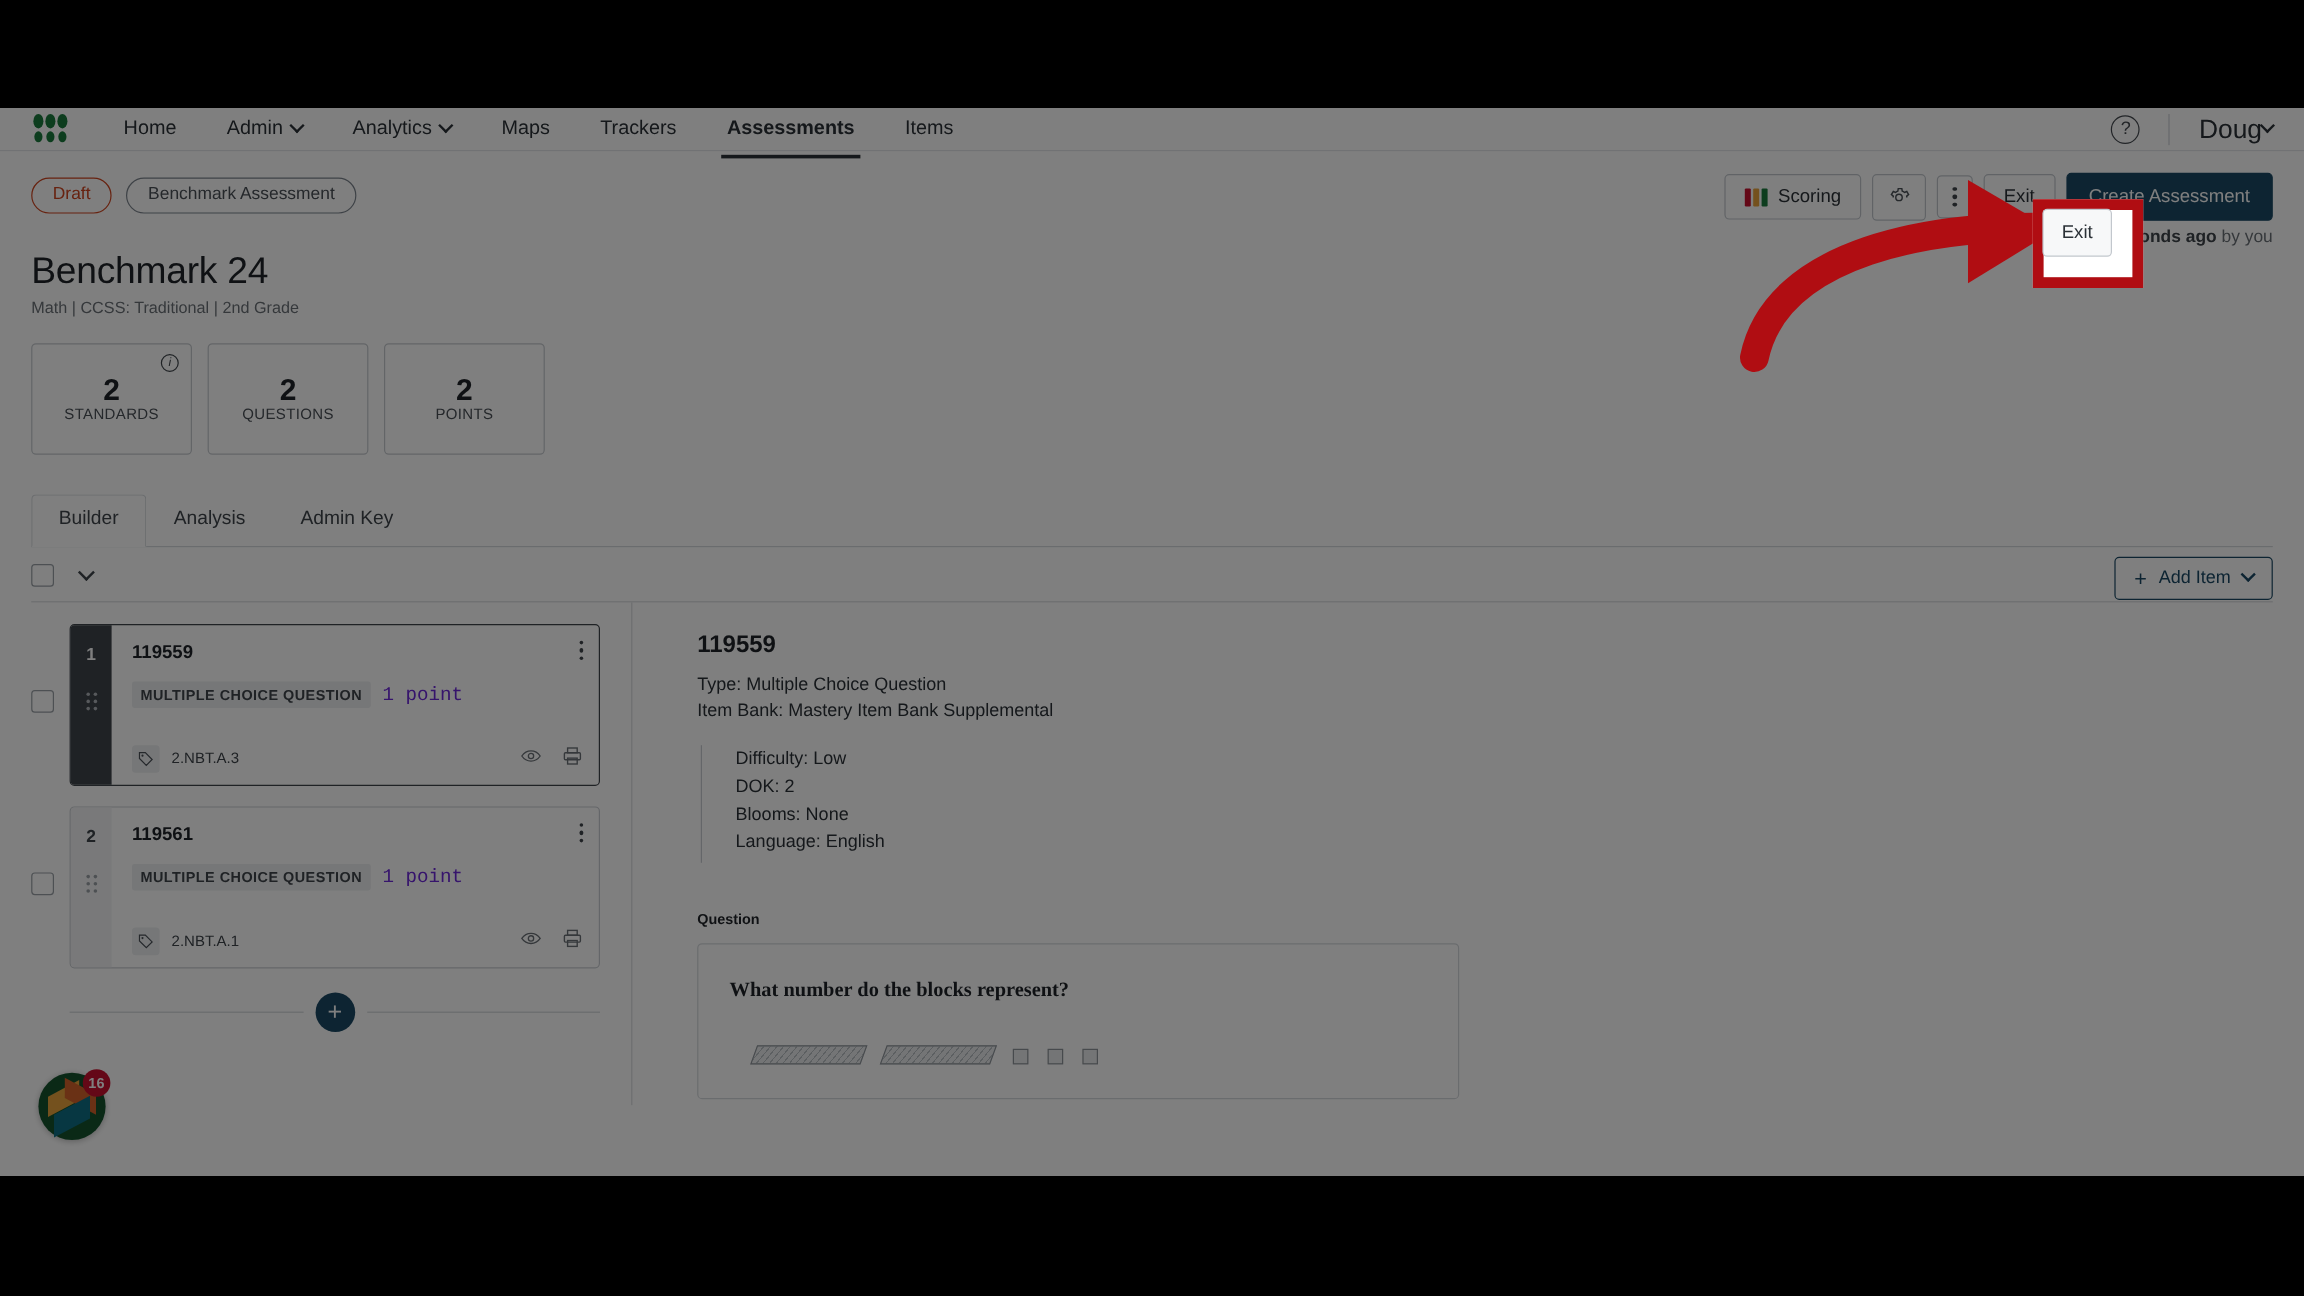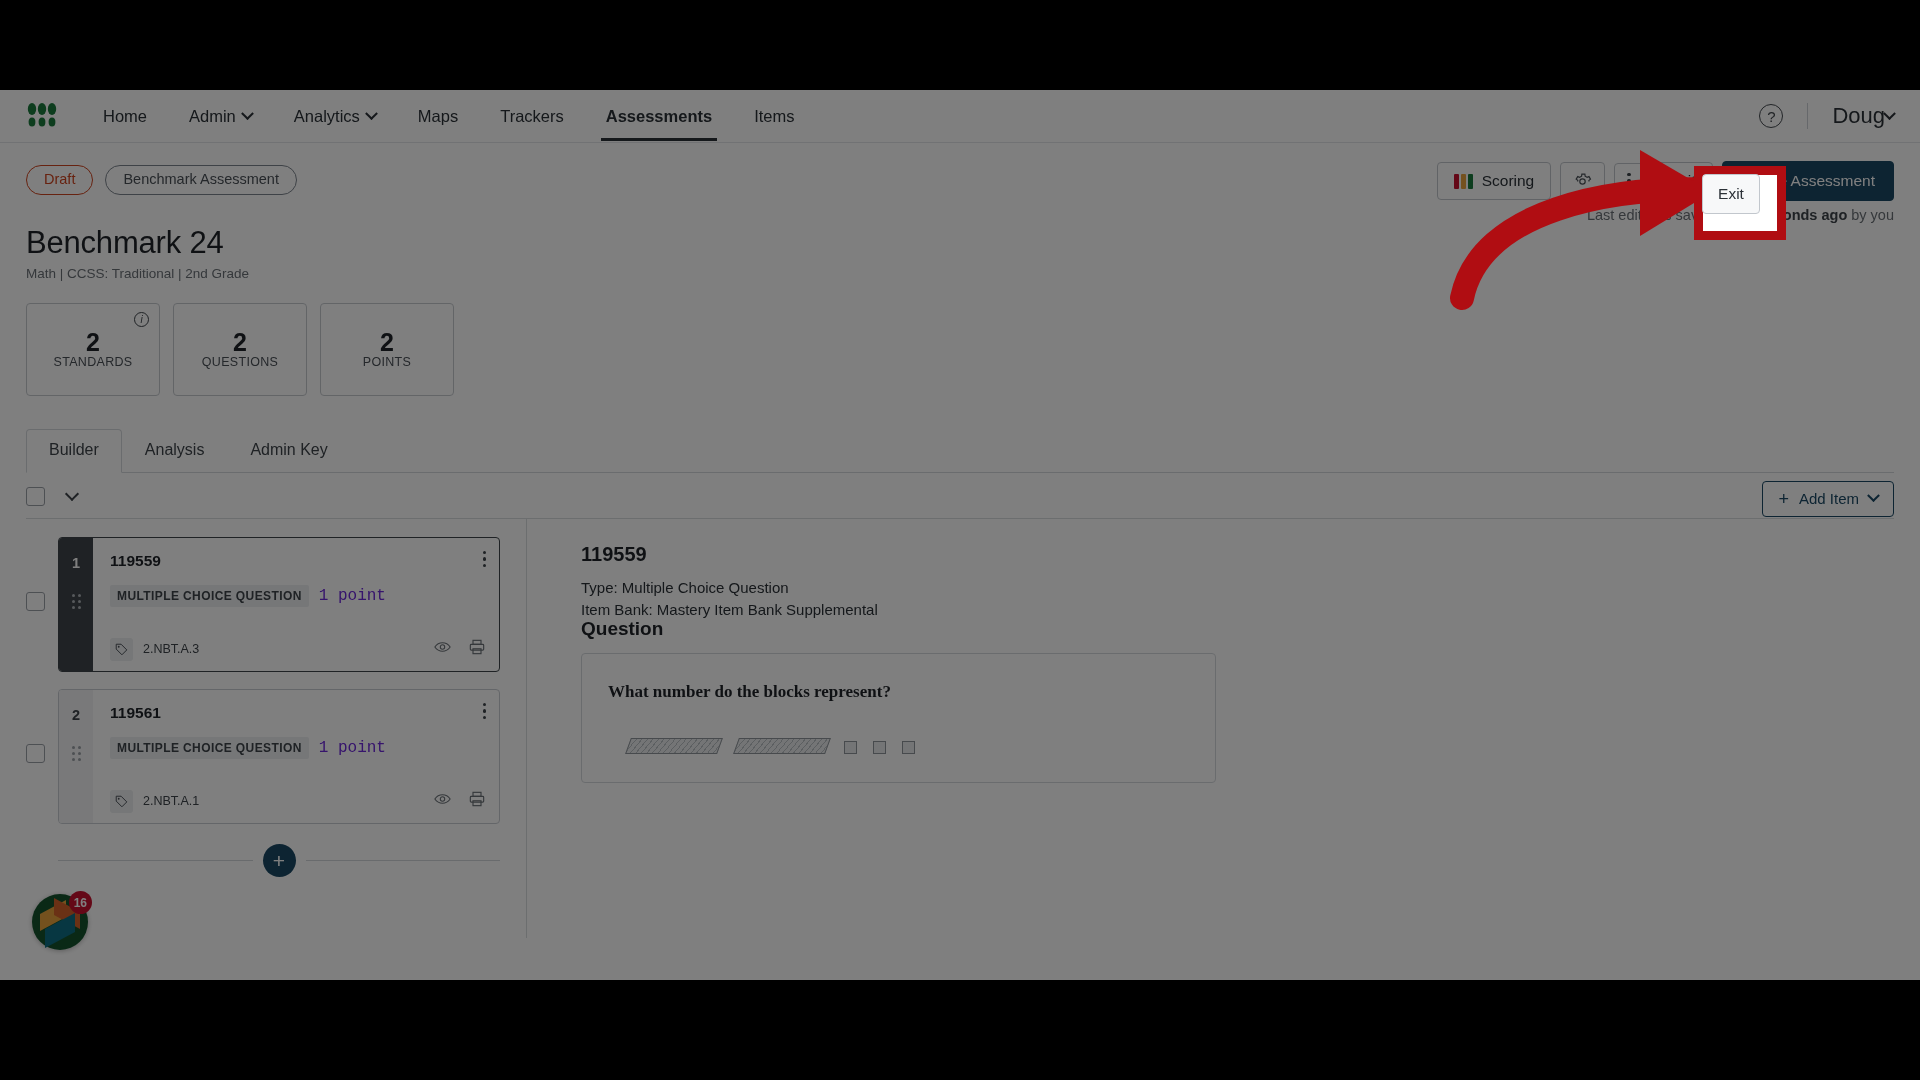--- a/index.html
+++ b/index.html
@@ -27,21 +27,21 @@
   #dim {
     position: absolute; left: 0; top: 0;
     width: 1920px; height: 1080px;
     background: rgba(0,0,0,0.50);
     pointer-events: none;
     z-index: 50;
   }
 
   
   .navbar {
-    height: 53px;
+    height: 36px;
     background: #ffffff;
     border-bottom: 1px solid #e3e5e8;
     display: flex;
     align-items: center;
     padding: 0 26px;
   }
   .logo { width: 34px; height: 26px; margin-right: 22px; flex: none; position: relative; }
   .nav-links { display: flex; align-items: center; gap: 0px; flex: 1; }
   .nav-link {
     font-size: 16.5px;
@@ -264,21 +264,21 @@
   
   .detail-id { font-size: 20px; font-weight: bold; color: #1f2328; }
   .detail-line { font-size: 15px; color: #2b3137; margin-top: 13px; }
   .detail-line.tight { margin-top: 5px; }
   .detail-block {
     margin-top: 20px; margin-left: 3px;
     border-left: 1.5px solid #c9cdd2;
     padding: 3px 0 3px 28px;
   }
   .detail-block div { font-size: 15px; color: #2b3137; margin-bottom: 6px; }
-  .q-head { font-size: 19px; font-weight: bold; color: #1f2328; }
+  .q-head { margin-top: 40px; font-size: 12px; font-weight: bold; color: #1f2328; }
   .q-box {
     margin-top: 13px;
     border: 1px solid #d5d9dd; border-radius: 4px;
     width: 635px; min-height: 120px;
     padding: 28px 26px;
     background: #fff;
   }
   .q-text { font-family: "Liberation Serif", serif; font-size: 17px; font-weight: bold; color: #1f2328; }
   .blocks-row { display: flex; align-items: flex-end; gap: 16px; margin-top: 36px; padding-left: 20px; }
   .flat {
@@ -576,20 +576,26 @@
             <div class="add-line"></div>
           </div>
         </div>
 
         <div class="divider-v"></div>
 
         <div class="right-col">
           <div class="detail-id">119559</div>
           <div class="detail-line">Type: Multiple Choice Question</div>
           <div class="detail-line tight">Item Bank: Mastery Item Bank Supplemental</div>
+          <div class="detail-block">
+            <div>Difficulty: Low</div>
+            <div>DOK: 2</div>
+            <div>Blooms: None</div>
+            <div>Language: English</div>
+          </div>
           <div class="q-head">Question</div>
           <div class="q-box">
             <div class="q-text">What number do the blocks represent?</div>
             <div class="blocks-row">
               <span class="flat"></span>
               <span class="flat"></span>
               <span class="unit"></span>
               <span class="unit"></span>
               <span class="unit"></span>
             </div>

